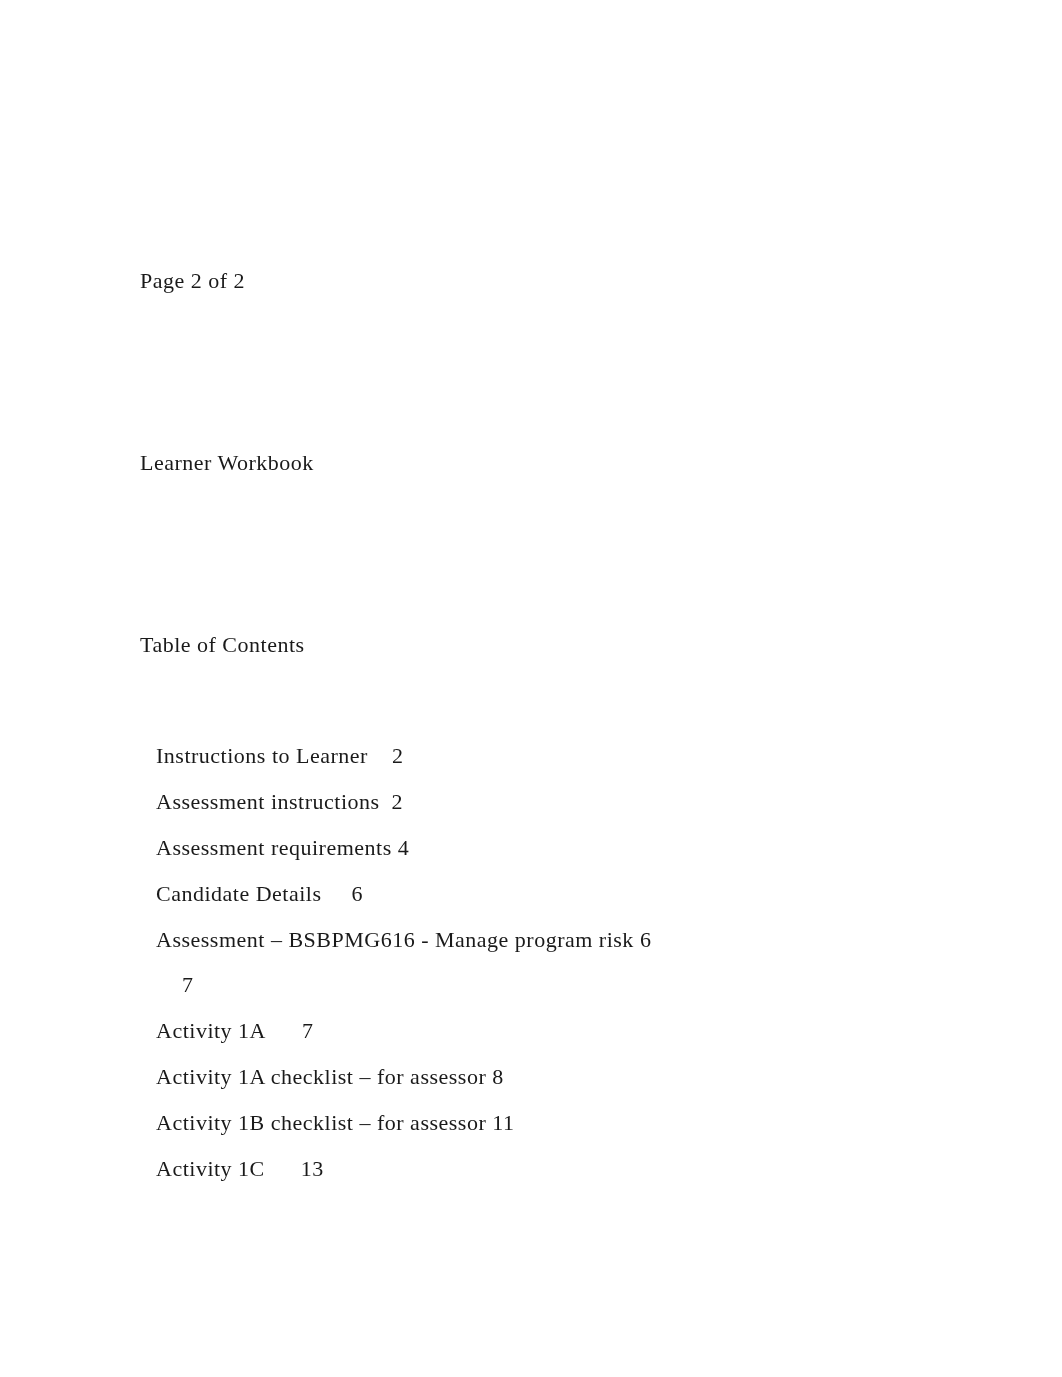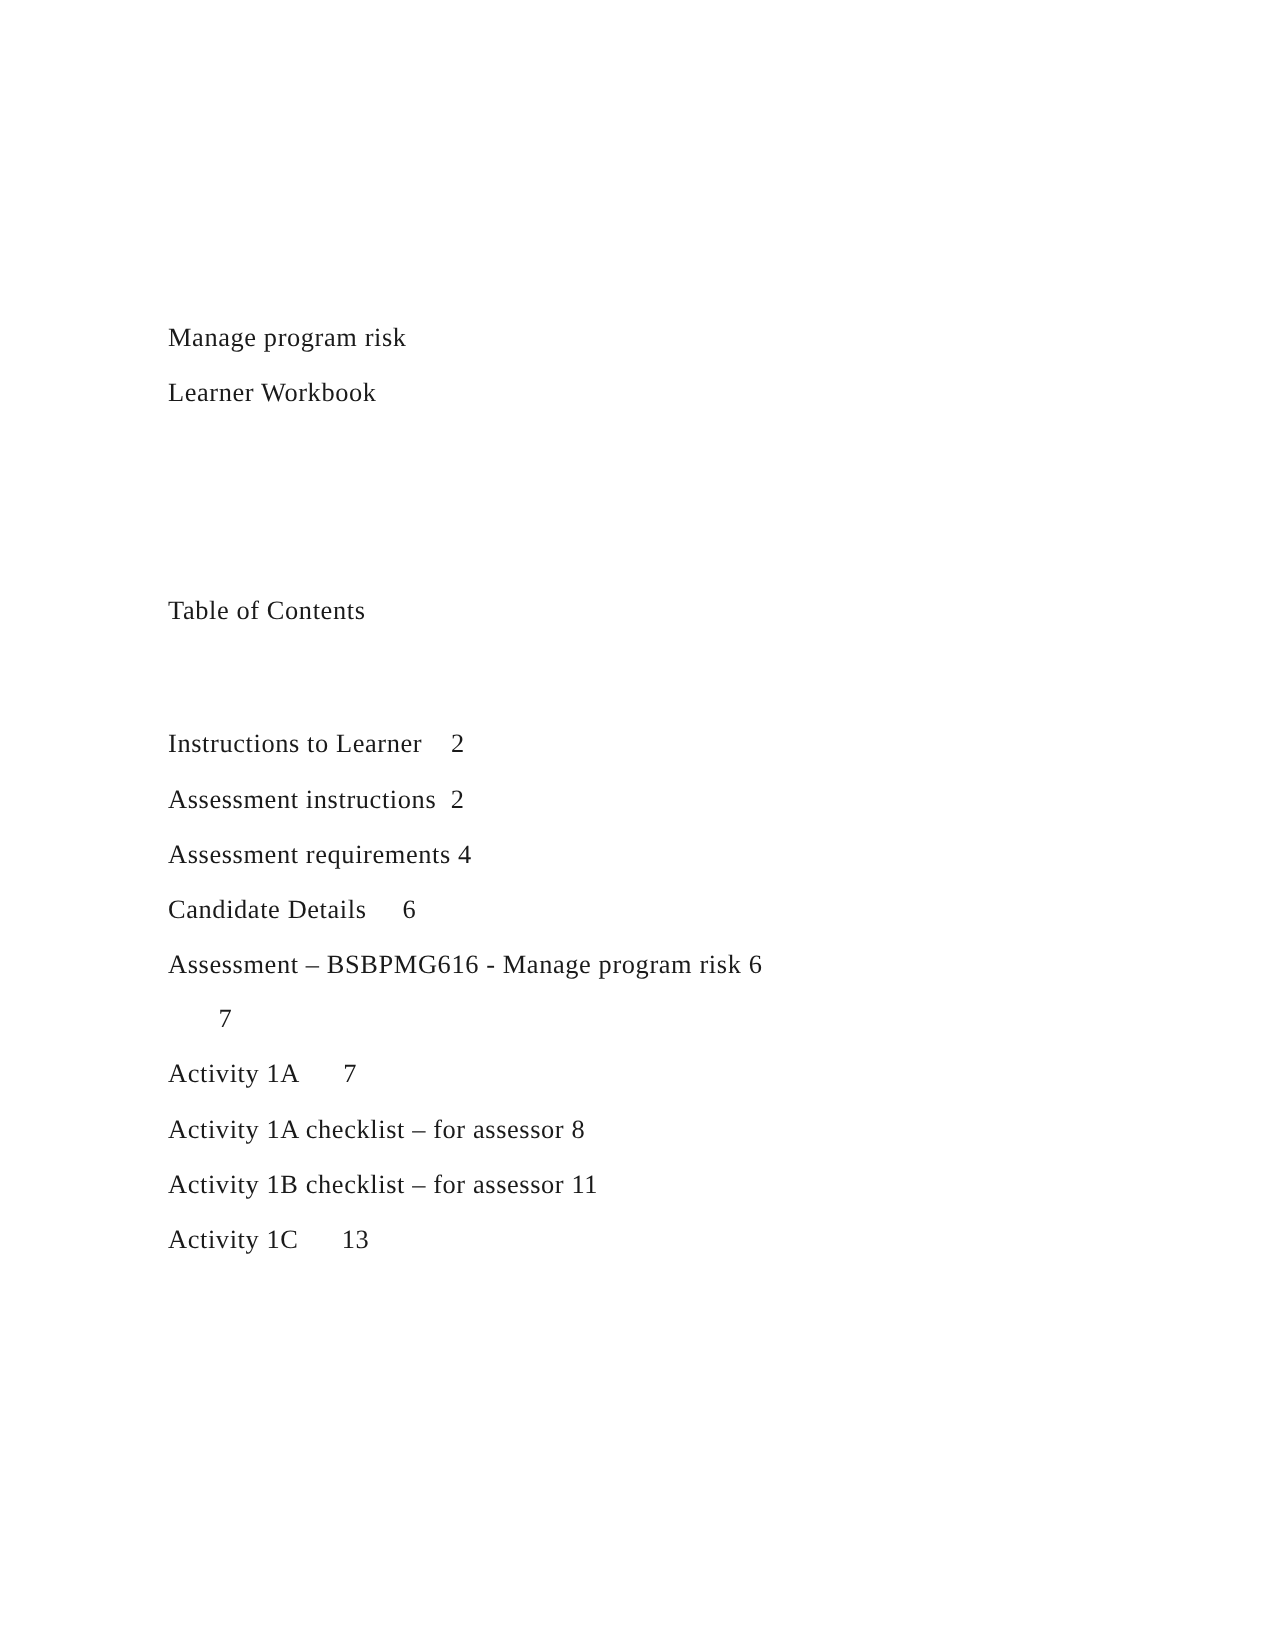--- a/index.html
+++ b/index.html
@@ -38,32 +38,33 @@
     }
     .toc-list {
       list-style: none;
     }
     .toc-item {
       display: flex;
       margin-bottom: 4px;
     }
     .toc-label {
       white-space: pre;
+      margin-left: 16px;
     }
     .toc-page {
       white-space: pre;
     }
   </style>
 </head>
 <body>
 
 <div class="page">
 
+  <div class="page-info">Page 2 of 2</div>
 
-  <div class="doc-title">Manage program risk</div>
 
   <div class="doc-subtitle">Learner Workbook</div>
 
   <div class="toc-heading">Table of Contents</div>
 
   <ul class="toc-list">
     <li class="toc-item">
       <span class="toc-label">Instructions to Learner</span>
       <span>&nbsp;&nbsp;&nbsp;&nbsp;</span>
       <span class="toc-page">2</span>

